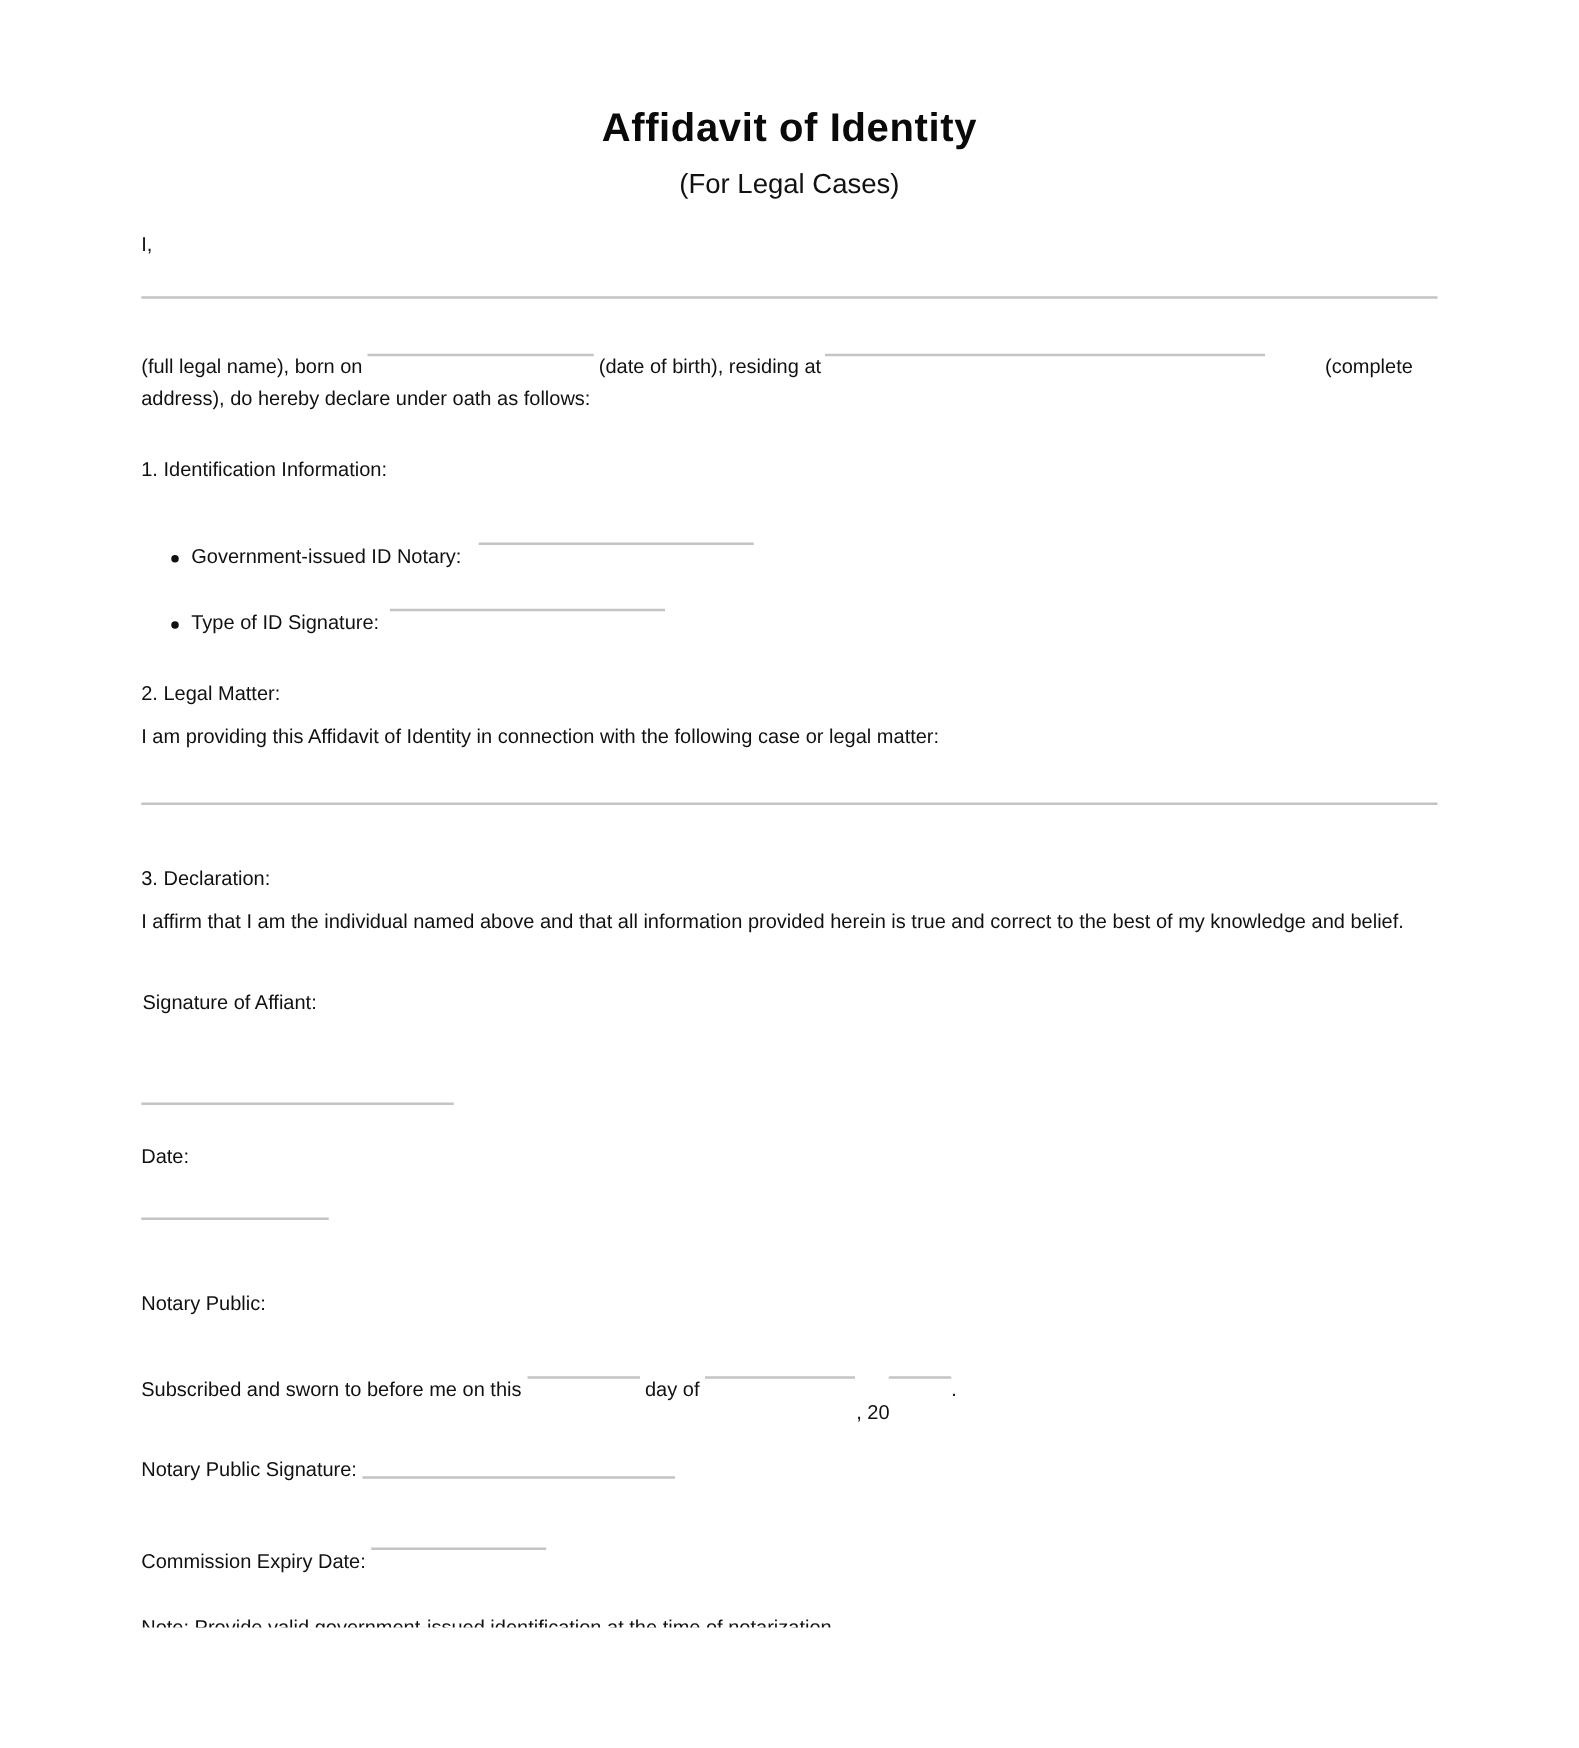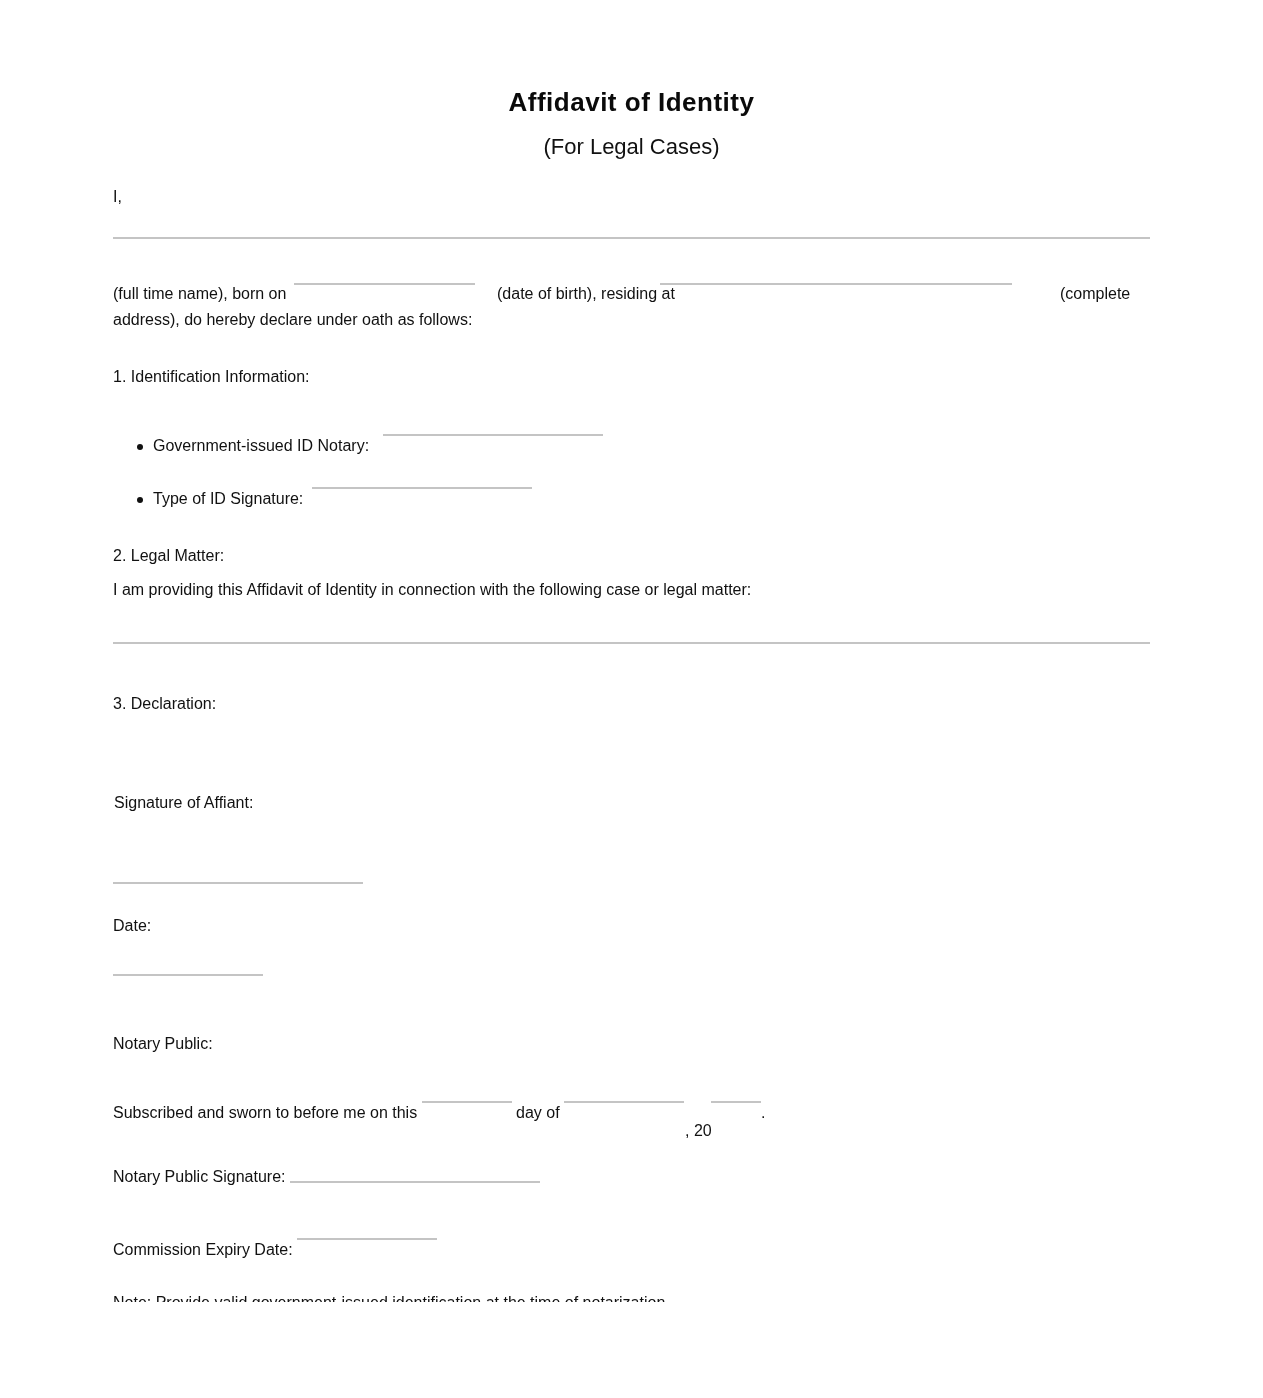--- a/index.html
+++ b/index.html
@@ -6,21 +6,21 @@
     body {
       width: 1263px; height: 1398px; position: relative; overflow: hidden;
       font-family: "Liberation Sans", sans-serif; color: #111; font-size: 16px;
     }
     .viewport {
       position: absolute; left: 0; top: 0; width: 1263px; height: 1302px; overflow: hidden;
     }
     .abs { position: absolute; white-space: nowrap; line-height: 20px; }
     .title {
       position: absolute; left: 0; width: 1263px; top: 86px; text-align: center;
-      font-size: 26px; font-weight: bold; line-height: 32px; letter-spacing: 0.5px; color: #0a0a0a;
+      font-size: 32px; font-weight: bold; line-height: 32px; letter-spacing: 0.5px; color: #0a0a0a;
     }
     .subtitle {
       position: absolute; left: 0; width: 1263px; top: 137px; text-align: center;
       font-size: 22px; line-height: 20px;
     }
     .bold { font-weight: normal; }
     .blank {
       position: absolute; height: 20px; border: none; border-top: 2px solid #c4c4c4;
       background: transparent; padding: 0; margin: 0; outline: none;
       font-family: "Liberation Sans", sans-serif; font-size: 16px; box-sizing: border-box;
@@ -33,42 +33,43 @@
 <body>
 
 <div class="viewport">
 
   <div class="title">Affidavit of Identity</div>
   <div class="subtitle">(For Legal Cases)</div>
 
   <div class="abs" style="left:113px; top:187px;">I,</div>
   <input class="blank" style="left: 113px; top: 237px; width: 1037px;" value="">
 
-  <div class="abs" style="left:113px; top:284px;">(full time name), born on</div>
+  <div class="abs" style="left:113px; top:284px;">(full legal name), born on</div>
   <input class="blank" style="left: 294px; top: 283px; width: 181px;" value="">
-  <div class="abs" style="left:479px; top:284px;margin-left:18px;">(date of birth), residing at</div>
+  <div class="abs" style="left:479px; top:284px;">(date of birth), residing at</div>
   <input class="blank" style="left: 660px; top: 283px; width: 352px;" value="">
   <div class="abs" style="left:1060px; top:284px;">(complete</div>
   <div class="abs" style="left:113px; top:310px;">address), do hereby declare under oath as follows:</div>
 
   <div class="abs bold" style="left:113px; top:367px;">1. Identification Information:</div>
 
   <div class="bullet" style="left:137px; top:444px;"></div>
   <div class="abs" style="left:153px; top:436px;">Government-issued ID Notary:</div>
   <input class="blank" style="left: 383px; top: 434px; width: 220px;" value="">
 
   <div class="bullet" style="left:137px; top:497px;"></div>
   <div class="abs" style="left:153px; top:489px;">Type of ID Signature:</div>
   <input class="blank" style="left: 312px; top: 487px; width: 220px;" value="">
 
   <div class="abs bold" style="left:113px; top:546px;">2. Legal Matter:</div>
   <div class="abs" style="left:113px; top:580px;">I am providing this Affidavit of Identity in connection with the following case or legal matter:</div>
   <input class="blank" style="left: 113px; top: 642px; width: 1037px;" value="">
 
   <div class="abs bold" style="left:113px; top:694px;">3. Declaration:</div>
+  <div class="abs" style="left:113px; top:728px;">I affirm that I am the individual named above and that all information provided herein is true and correct to the best of my knowledge and belief.</div>
 
   <div class="abs bold" style="left:114px; top:793px;">Signature of Affiant:</div>
   <input class="blank" style="left: 113px; top: 882px; width: 250px;" value="">
 
   <div class="abs bold" style="left:113px; top:916px;">Date:</div>
   <input class="blank" style="left: 113px; top: 974px; width: 150px;" value="">
 
   <div class="abs bold" style="left:113px; top:1034px;">Notary Public:</div>
 
   <div class="abs" style="left:113px; top:1103px;">Subscribed and sworn to before me on this</div>

